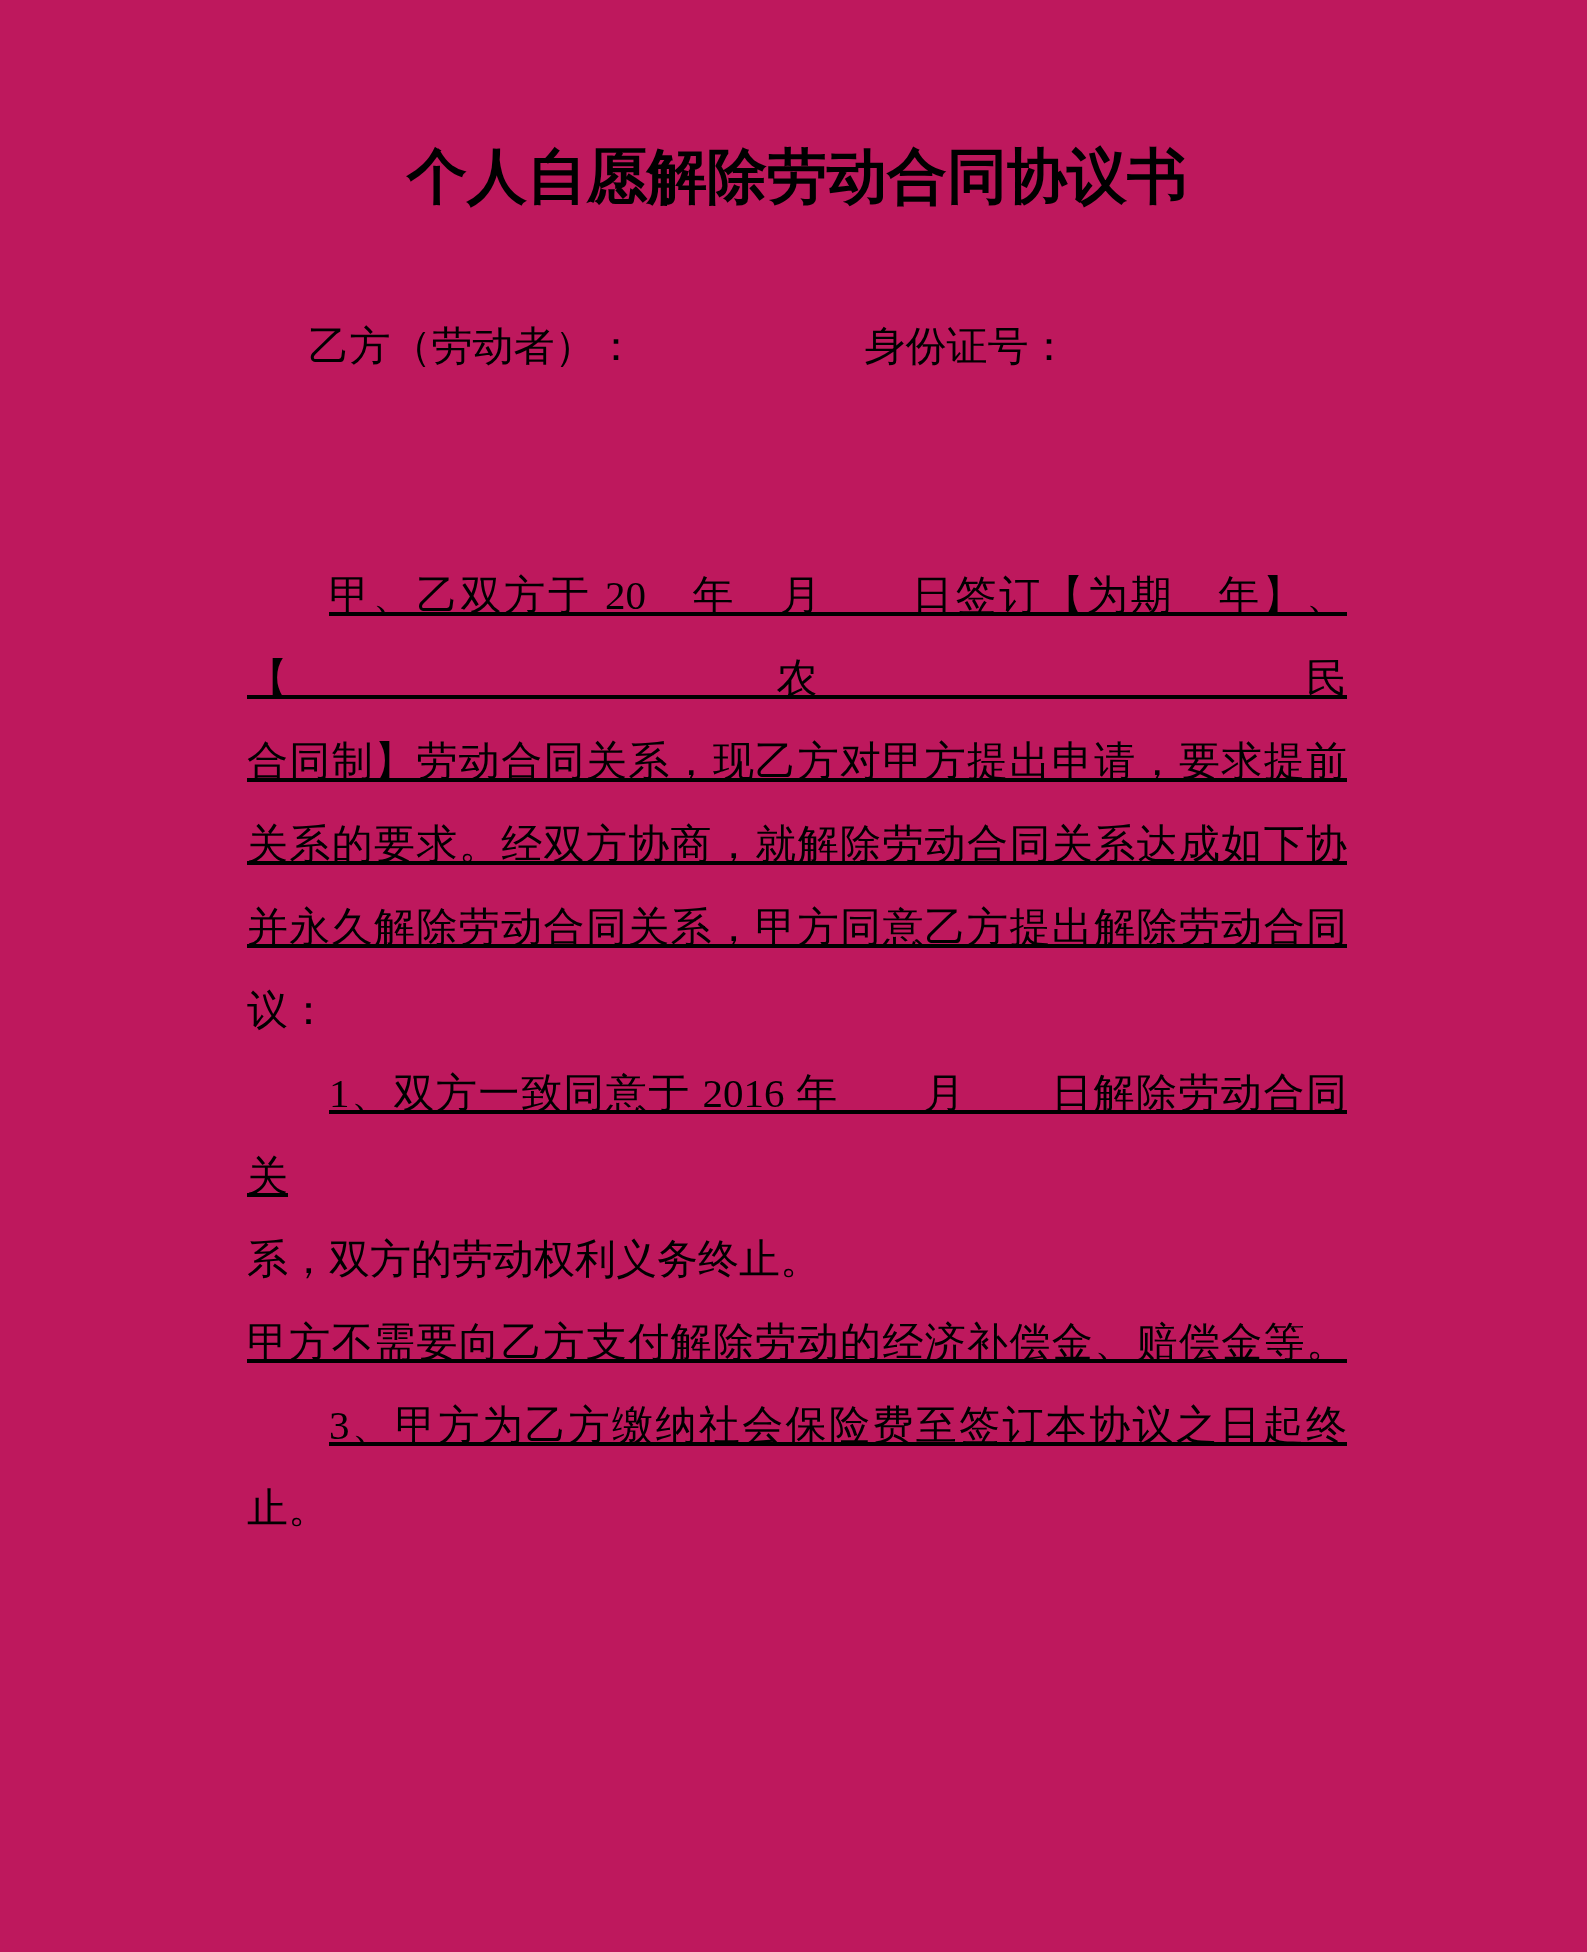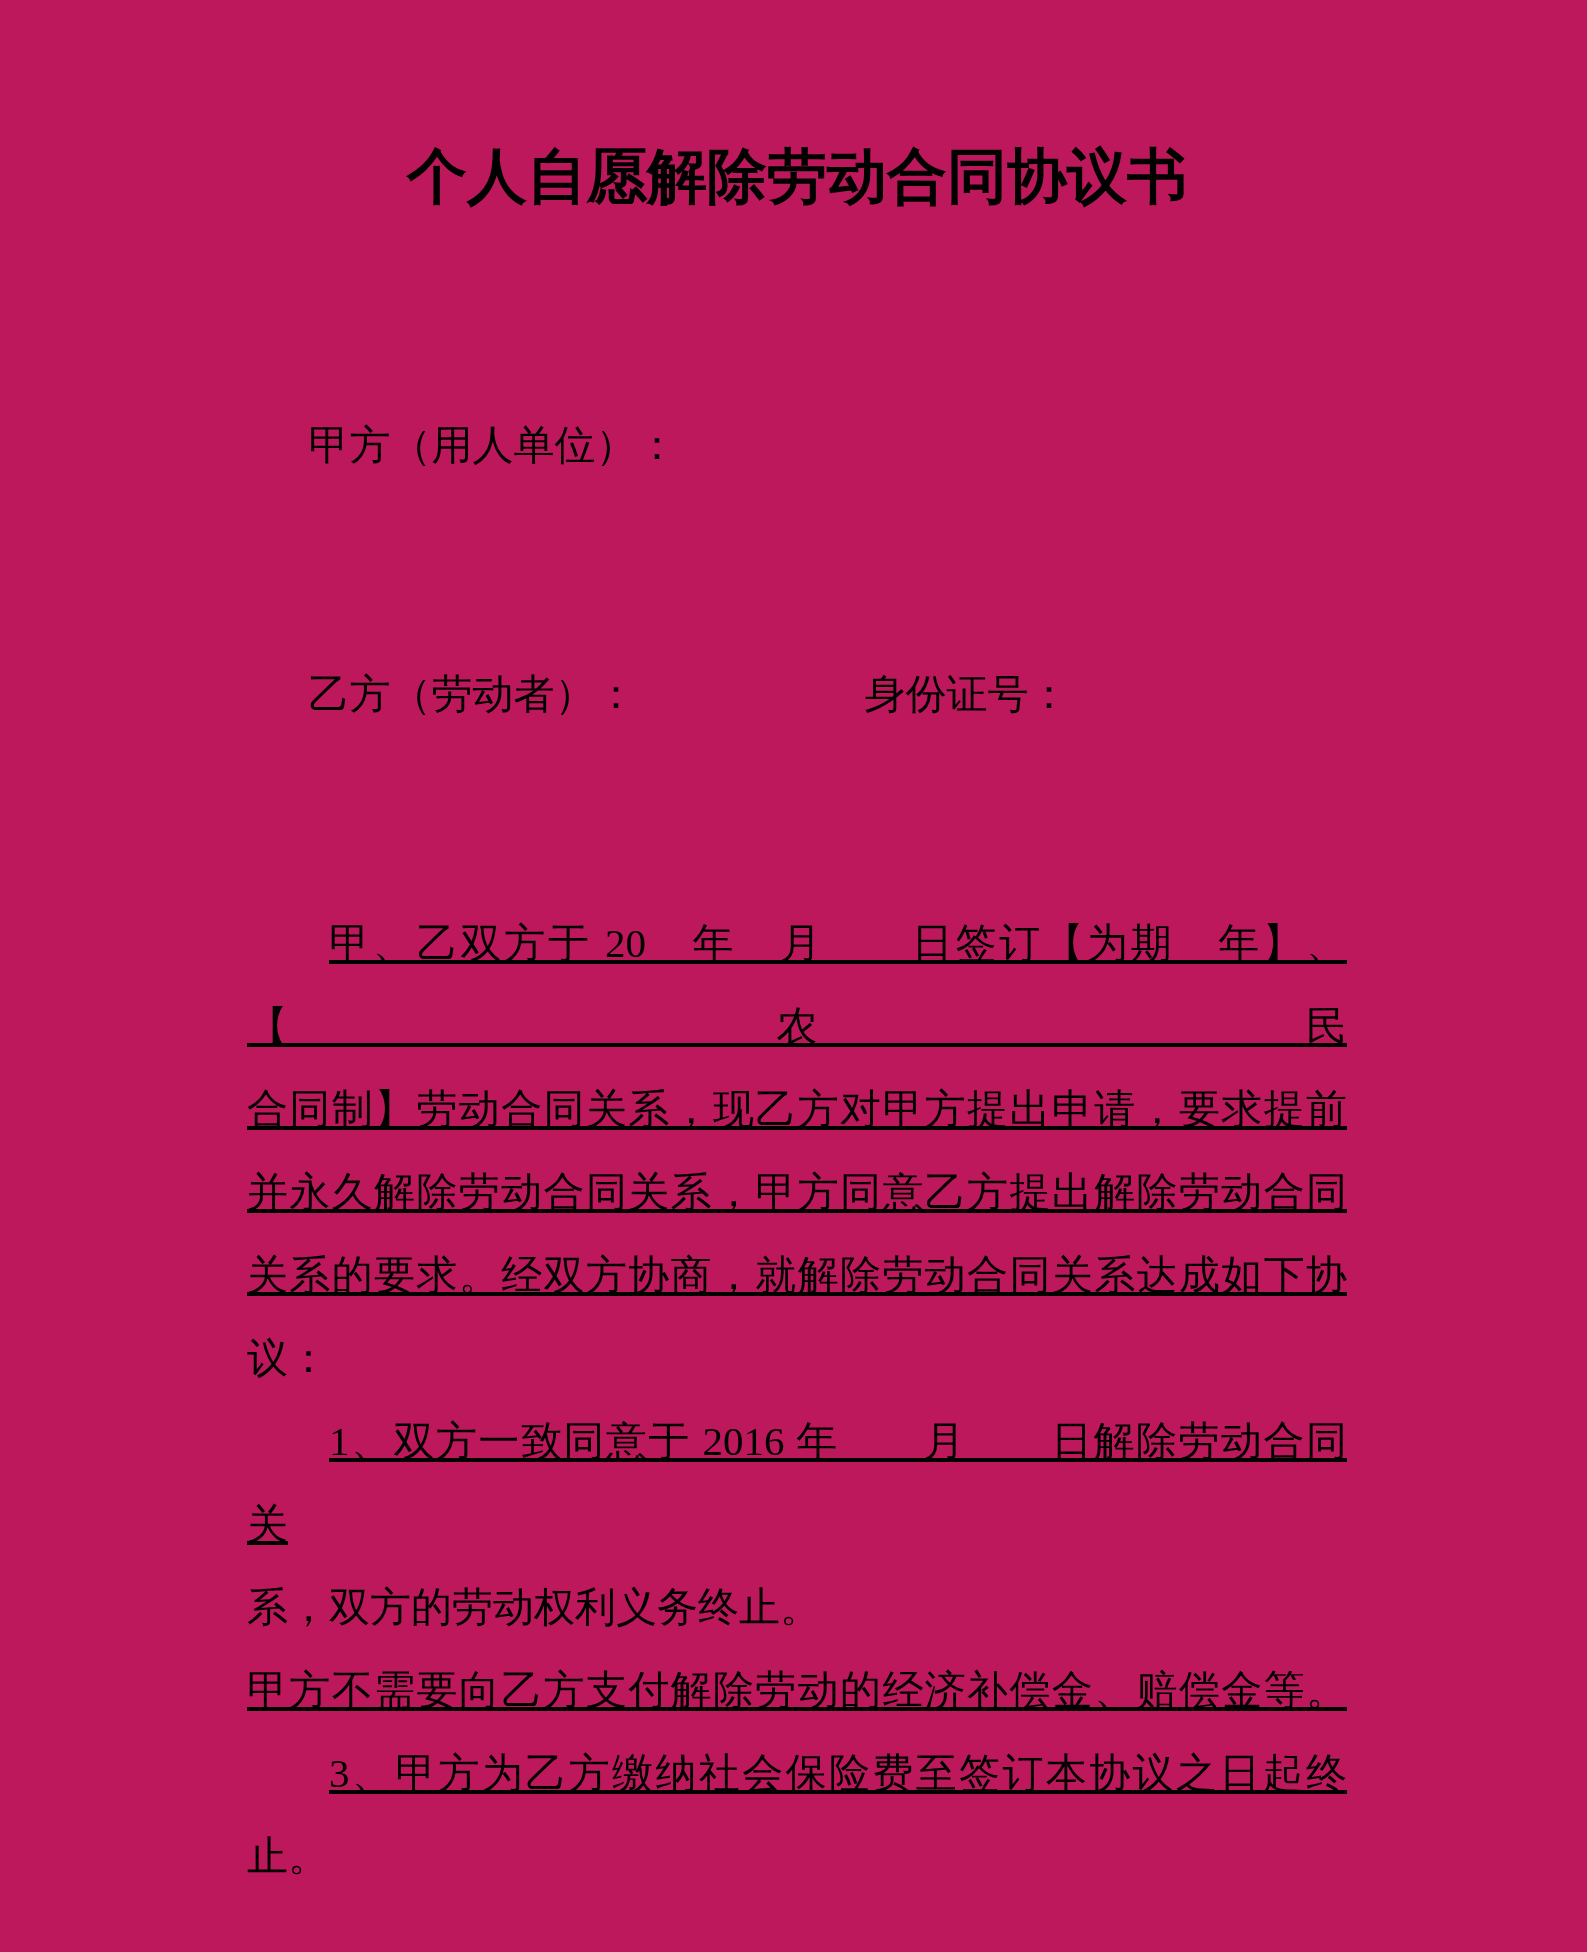--- a/index.html
+++ b/index.html
@@ -65,34 +65,31 @@
   }
 </style>
 </head>
 <body>
 
 <div class="page">
   <div class="content">
 
     <div class="title">个人自愿解除劳动合同协议书</div>
 
-    <div class="hline first">
-      <span>甲方（用人单位）：</span>
-    </div>
 
     <div class="hline">
       <span>乙方（劳动者）：</span><span class="fillgap"></span><span>身份证号：</span>
     </div>
 
     <div class="blank"></div>
 
     <div class="line just indent">甲、乙双方于 20　年　月　　日签订【为期　年】、【农民</div>
     <div class="line just">合同制】劳动合同关系，现乙方对甲方提出申请，要求提前</div>
+    <div class="line just">关系的要求。经双方协商，就解除劳动合同关系达成如下协</div>
     <div class="line just">并永久解除劳动合同关系，甲方同意乙方提出解除劳动合同</div>
-    <div class="line just">关系的要求。经双方协商，就解除劳动合同关系达成如下协</div>
     <div class="line last">议：</div>
 
     <div class="line just indent">1、双方一致同意于 2016 年　　月　　日解除劳动合同关</div>
     <div class="line last">系，双方的劳动权利义务终止。</div>
 
     <div class="line just">甲方不需要向乙方支付解除劳动的经济补偿金、赔偿金等。</div>
 
     <div class="line just indent">3、甲方为乙方缴纳社会保险费至签订本协议之日起终</div>
     <div class="line last">止。</div>
 

